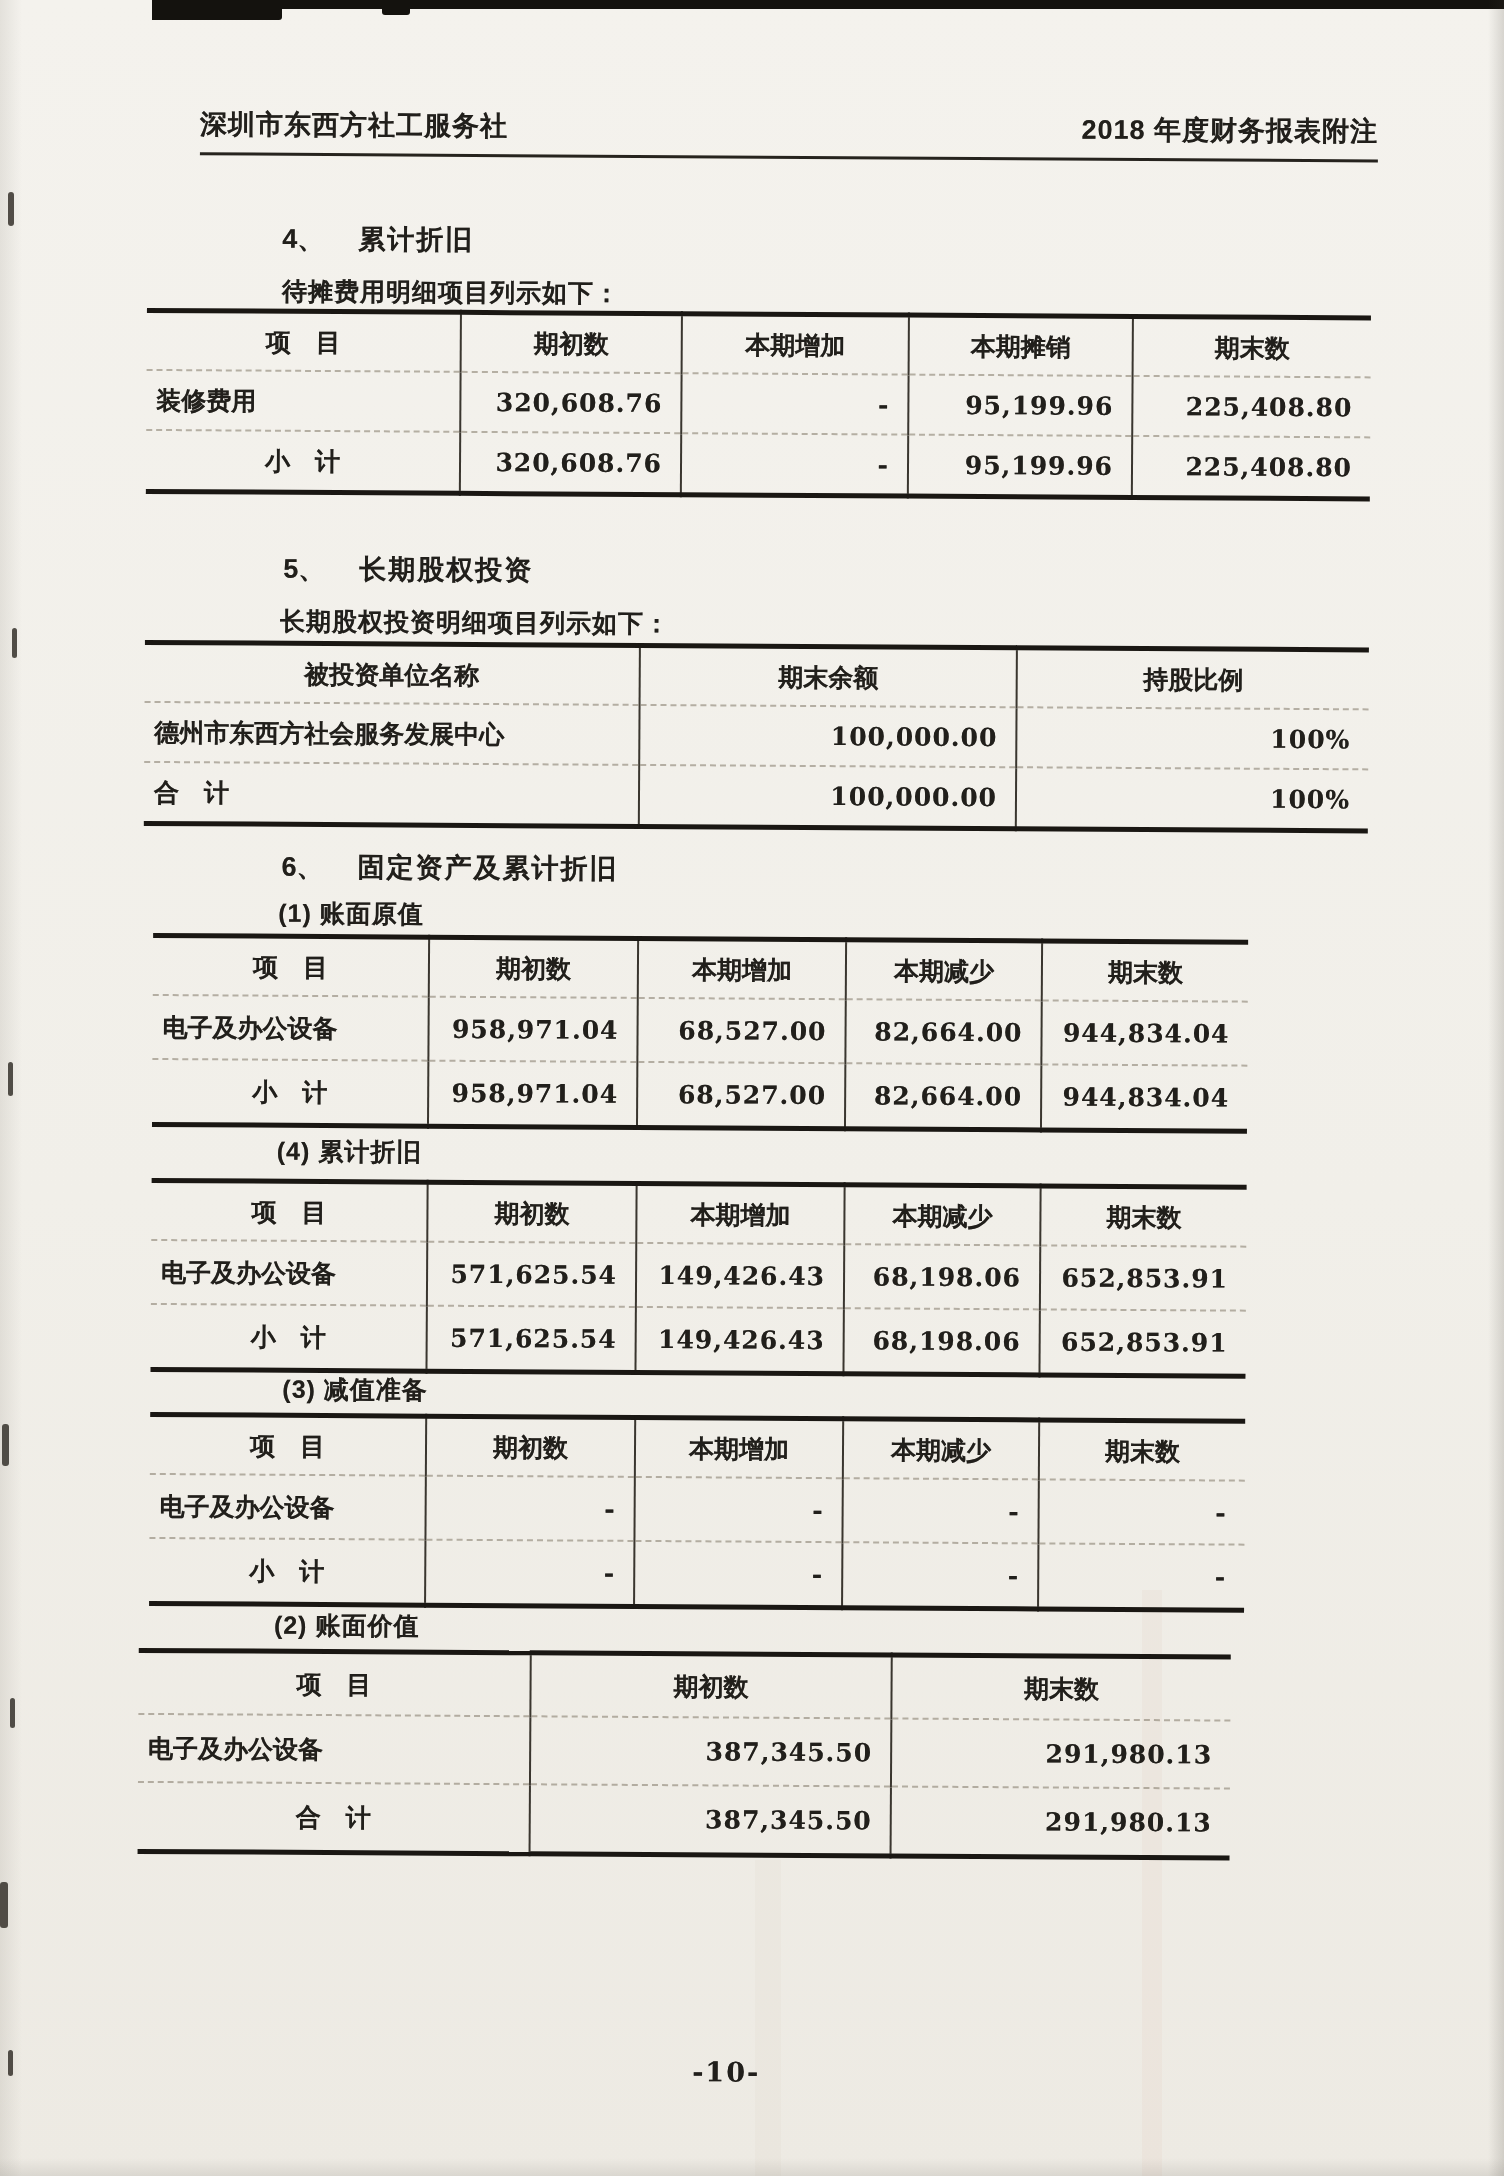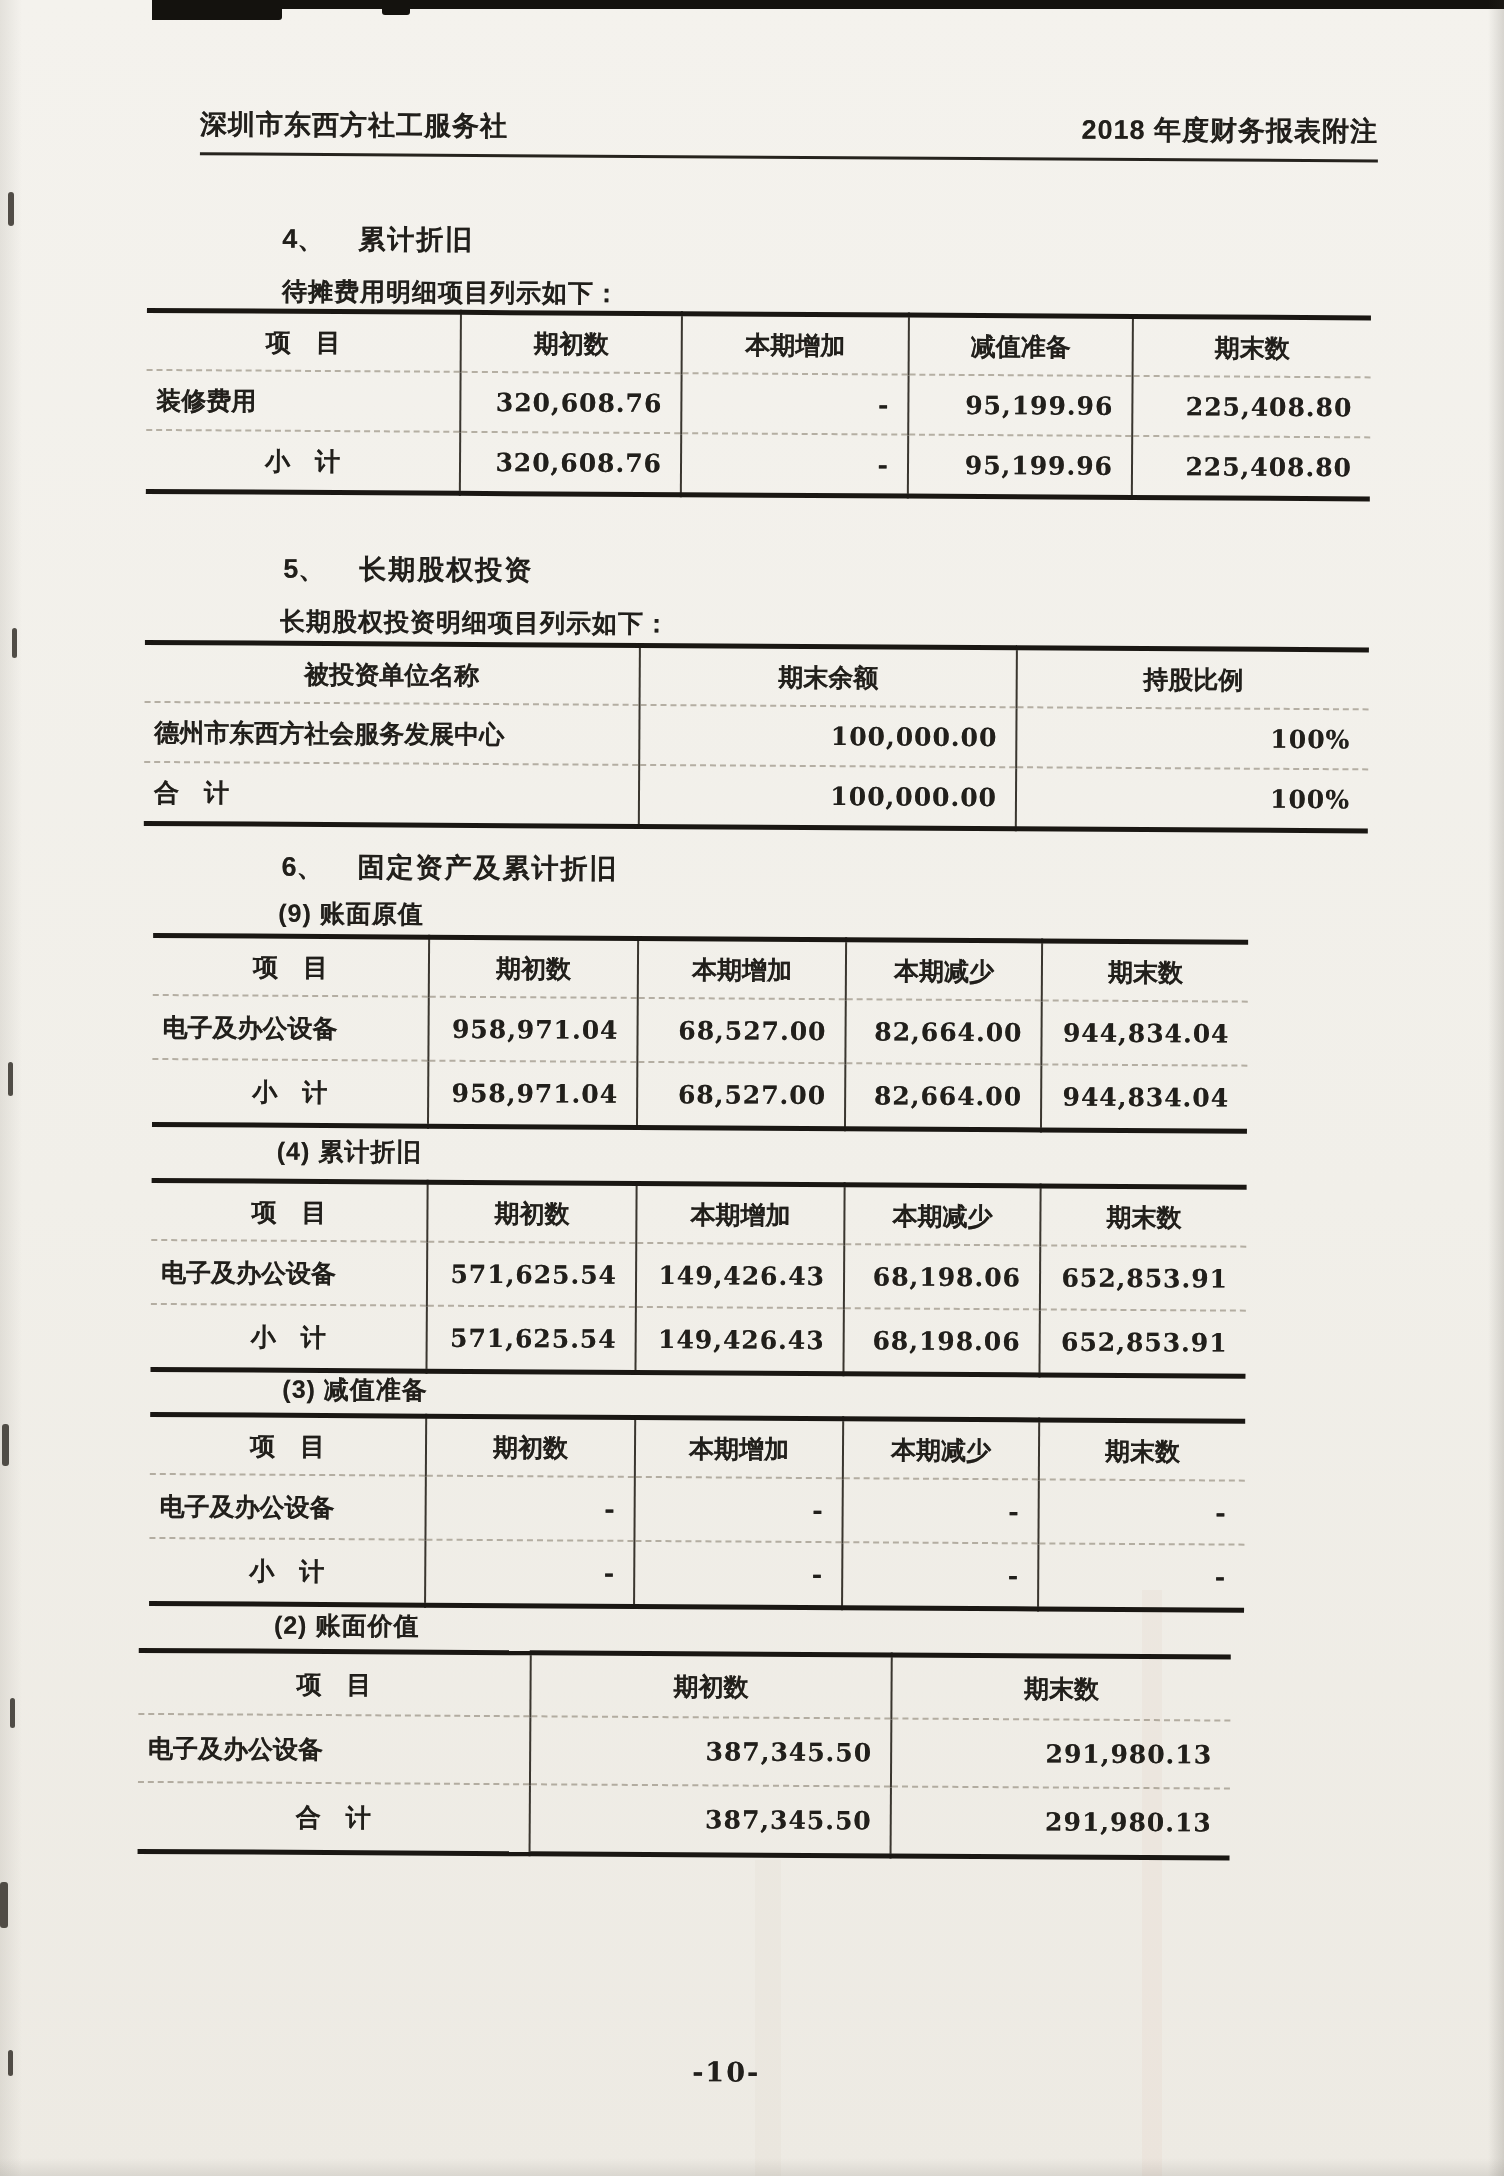--- a/index.html
+++ b/index.html
@@ -86,21 +86,21 @@
         <col style="width:221px">
         <col style="width:227px">
         <col style="width:224px">
         <col style="width:238px">
       </colgroup>
     <tbody>
         <tr>
       <th>项　目</th>
       <th>期初数</th>
       <th>本期增加</th>
-      <th>减值准备</th>
+      <th>本期摊销</th>
       <th>期末数</th>
     </tr>
     <tr>
       <td class="label-left">装修费用</td>
       <td class="num-cell">320,608.76</td>
       <td class="num-cell">-</td>
       <td class="num-cell">95,199.96</td>
       <td class="num-cell">225,408.80</td>
     </tr>
     <tr>
@@ -140,21 +140,21 @@
       <td class="num-cell">100,000.00</td>
       <td class="num-cell">100%</td>
     </tr>
   </tbody>
     </table>
 
   <div class="abs heading" style="left:286px;top:848px;">
     <span class="num">6、</span><span>固定资产及累计折旧</span>
   </div>
 
-  <div class="abs sublabel" style="left:283px;top:896px;">(9) 账面原值</div>
+  <div class="abs sublabel" style="left:283px;top:896px;">(1) 账面原值</div>
   <table class="abs tb" style="left:158px;top:933px;width:1095px;">
     <colgroup>
         <col style="width:276px">
         <col style="width:209px">
         <col style="width:208px">
         <col style="width:196px">
         <col style="width:206px">
       </colgroup>
     <tbody>
         <tr>

